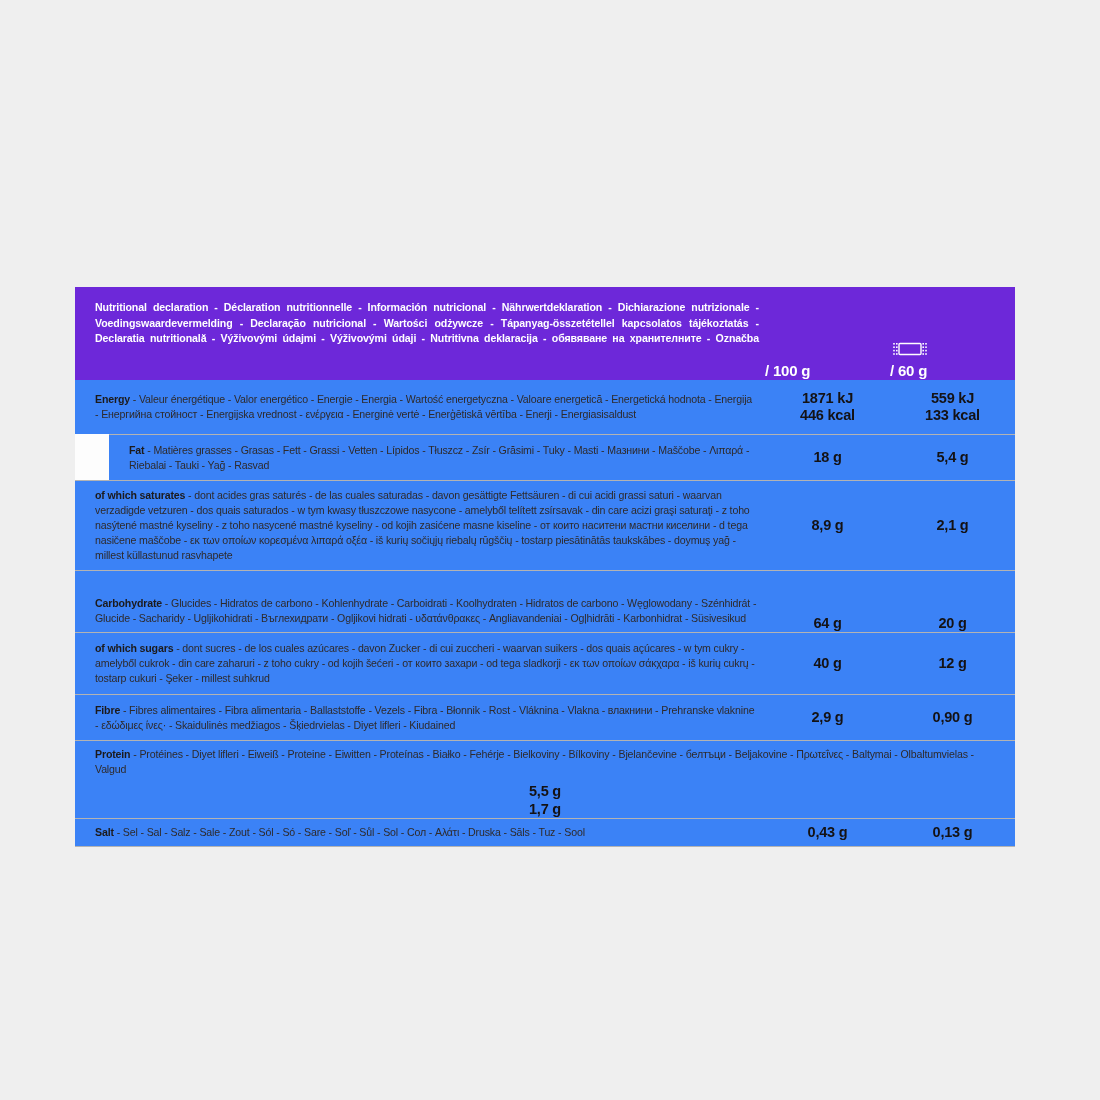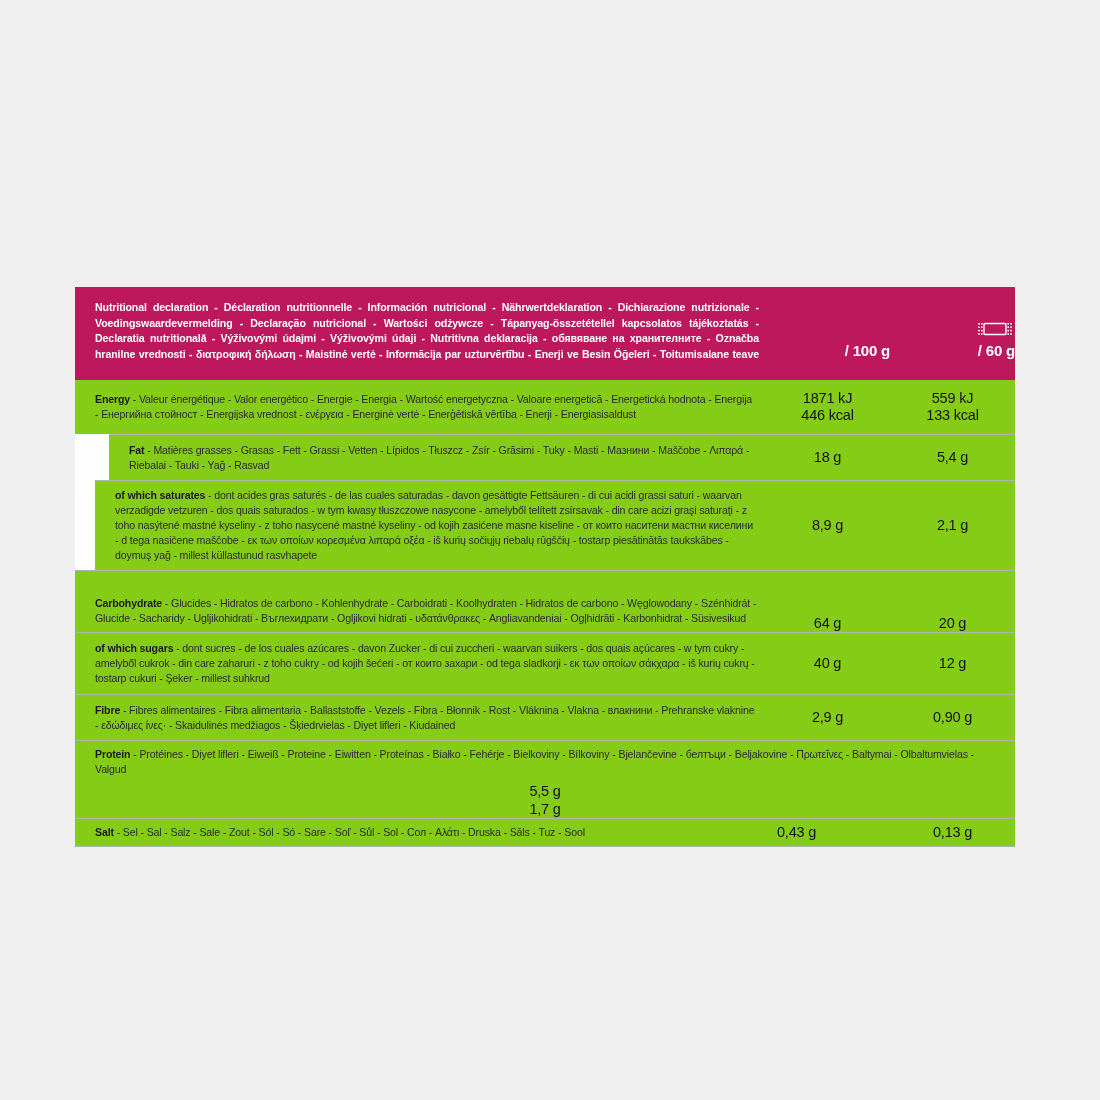--- a/index.html
+++ b/index.html
@@ -12,21 +12,21 @@
   }
   .nutri-table {
     position: absolute;
     left: 75px;
     top: 287px;
     width: 940px;
     background: #fdfdfd;
   }
   
   .nt-header {
-    background: #be185d;
+    background: #6d28d9;
     color: #ffffff;
     display: flex;
     min-height: 93px;
     align-items: stretch;
   }
   .nt-title {
     flex: 1;
     padding: 13px 6px 9px 20px;
     font-weight: bold;
     font-size: 10.6px;
@@ -35,78 +35,77 @@
   }
   .title-line {
     text-align: justify;
     text-align-last: justify;
     white-space: normal;
   }
   .nt-hcol {
     width: 125px;
     display: flex;
     flex-direction: column;
-    align-items: flex-end;
+    align-items: flex-start;
     justify-content: flex-end;
-    padding-bottom: 21px;
+    padding-bottom: 1px;
   }
   .nt-hcol .col-label {
     font-weight: bold;
     font-size: 15px;
     letter-spacing: -0.2px;
   }
   .bar-icon { display: block; margin-bottom: 3px; line-height: 0; }
   
   .nt-row {
     display: flex;
     align-items: center;
     border-top: 1px solid #b3b3b3;
-    background: #84cc16;
+    background: #3b82f6;
   }
   .nt-row:first-child { border-top: none; }
   .nt-row:last-child { border-bottom: 1px solid #b3b3b3; }
   .nt-label {
     flex: 1;
     padding: 6px 8px 6px 20px;
     font-size: 10.6px;
     line-height: 15px;
     color: #2e2a2b;
     letter-spacing: -0.15px;
   }
   .nt-label .term { font-weight: bold; color: #1c1a1b; }
   .nt-val {
     width: 125px;
     text-align: center;
-    font-weight: normal;
+    font-weight: bold;
     font-size: 14.5px;
     line-height: 17.5px;
     color: #141214;
     white-space: pre-line;
     letter-spacing: -0.2px;
   }
   .r-energy   { min-height: 54px; }
   .r-fat      { min-height: 46px; margin-left: 34px; }
-  .r-sat      { min-height: 90px; margin-left: 20px; }
+  .r-sat      { min-height: 90px; }
   .r-carb     { min-height: 62px; align-items: flex-end; }
   .r-sugars   { min-height: 62px; }
   .r-fibre    { min-height: 46px; }
   .r-protein  { min-height: 46px; flex-direction: column; }
-  .r-salt     { min-height: 29px; gap: 31px; }
+  .r-salt     { min-height: 29px; }
 </style>
 </head>
 <body>
 
 <div class="nutri-table">
 
   <div class="nt-header">
     <div class="nt-title">
       <div class="title-line">Nutritional declaration - Déclaration nutritionnelle - Información nutricional - Nährwertdeklaration - Dichiarazione nutrizionale -</div>
       <div class="title-line">Voedingswaardevermelding - Declaração nutricional - Wartości odżywcze - Tápanyag-összetétellel kapcsolatos tájékoztatás -</div>
       <div class="title-line">Declaratia nutritională - Výživovými údajmi - Výživovými údaji - Nutritivna deklaracija - обявяване на хранителните - Označba</div>
-      <div class="title-line">hranilne vrednosti - διατροφική δήλωση - Maistinė vertė - Informācija par uzturvērtību - Enerji ve Besin Öğeleri - Toitumisalane teave</div>
     </div>
     <div class="nt-hcol">
       <div class="col-label">/ 100 g</div>
     </div>
     <div class="nt-hcol">
       <span class="bar-icon">
         <svg width="40" height="20" viewBox="0 0 40 20">
           <g fill="none" stroke="#ffffff" stroke-width="1.4">
             <rect x="9" y="4.5" width="22" height="11" rx="1"></rect>
           </g>

